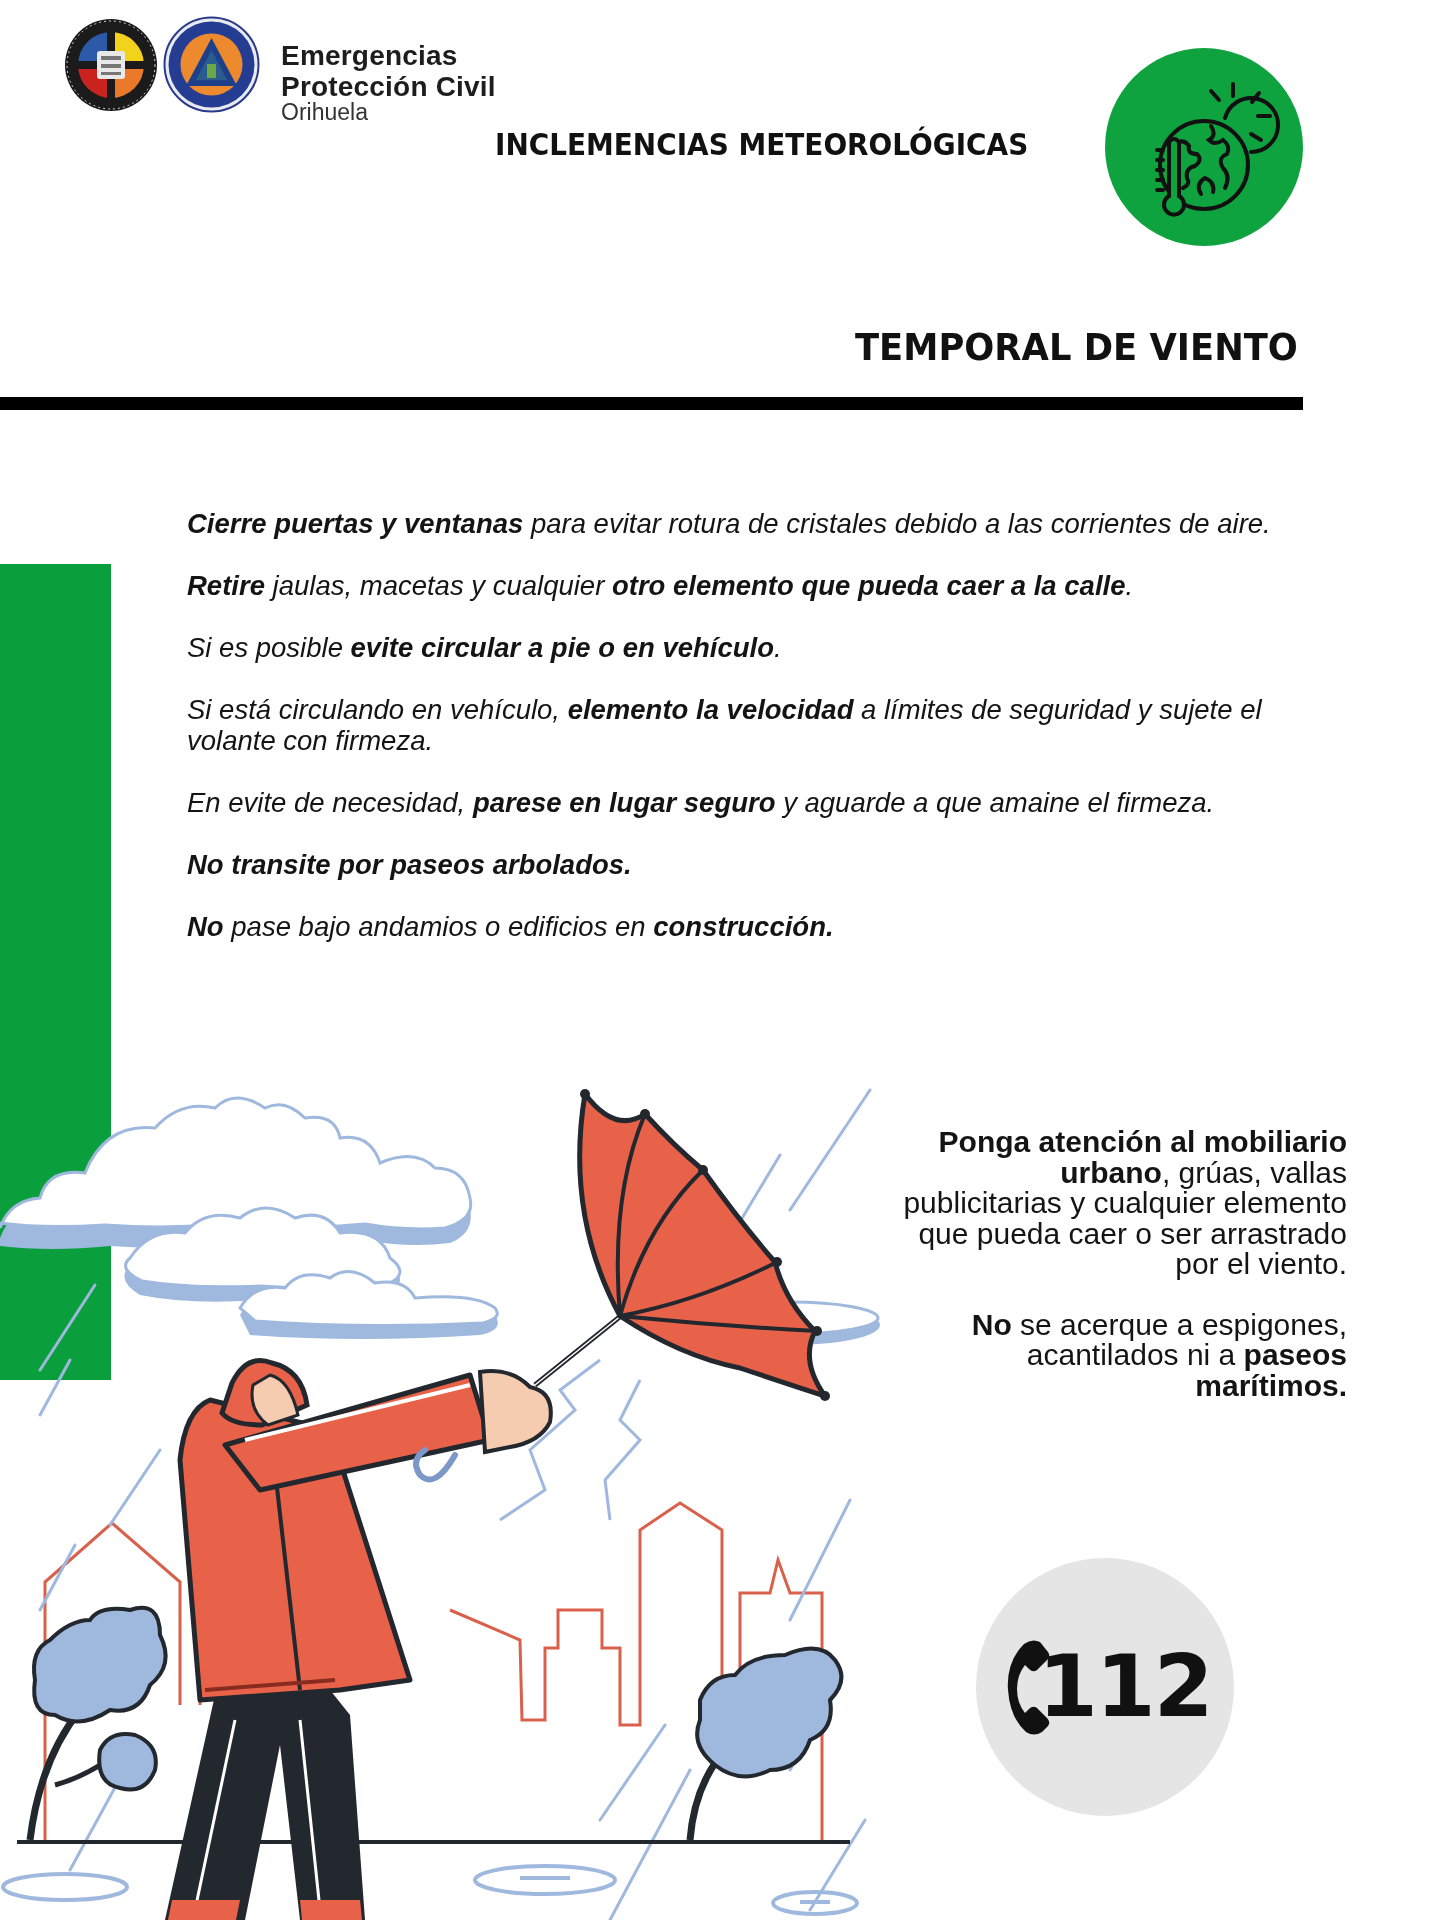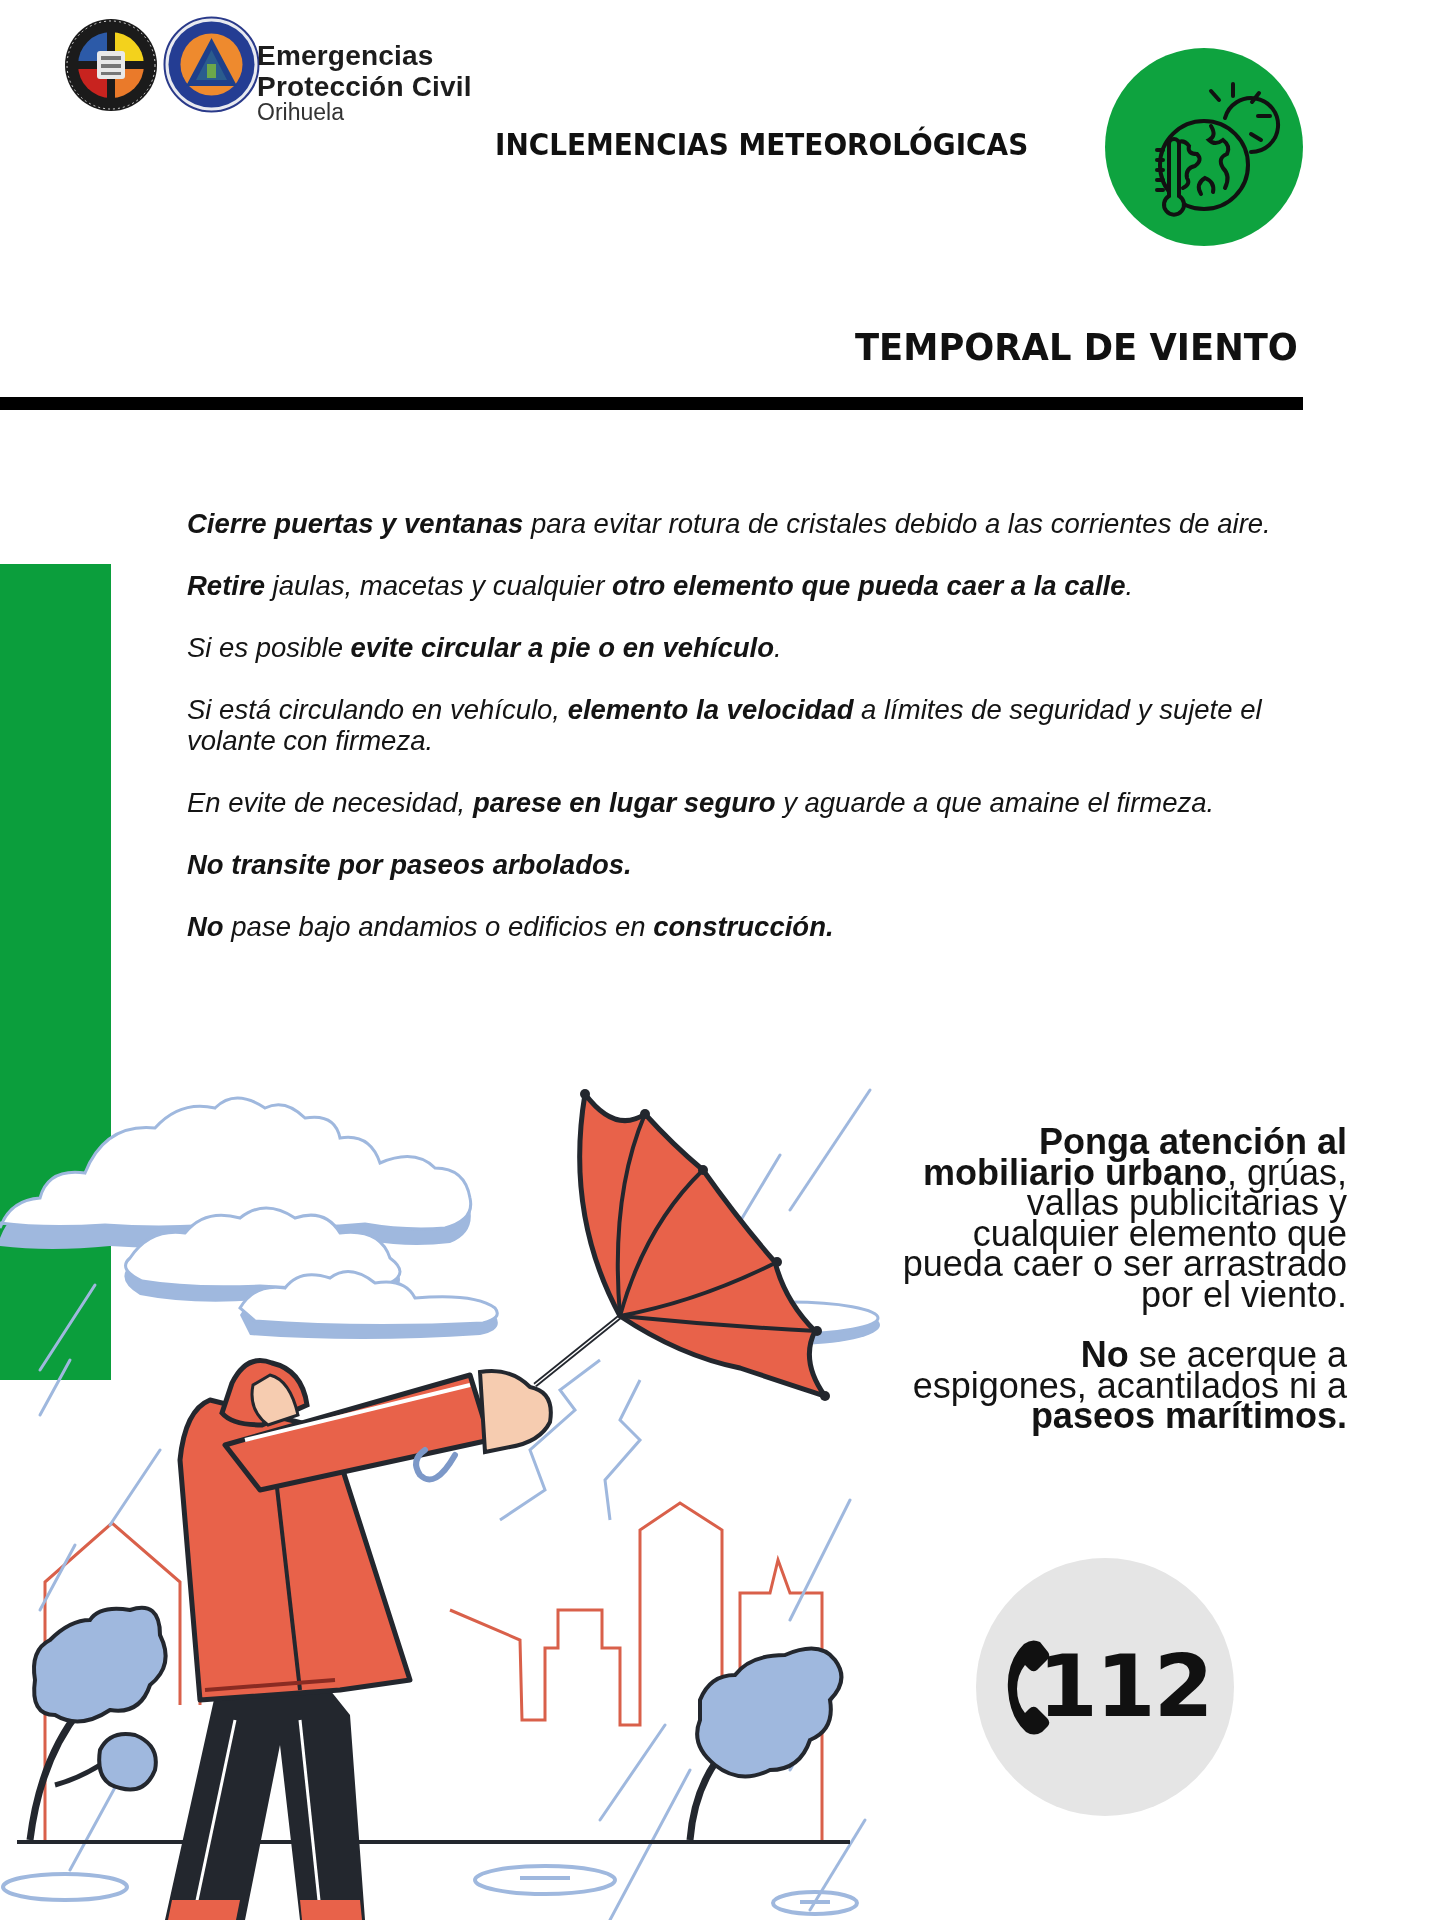--- a/index.html
+++ b/index.html
@@ -1,37 +1,37 @@
 <!DOCTYPE html>
 <html><head>
 <meta charset="utf-8">
 <style>
   html, body { margin: 0; padding: 0; background: #ffffff; }
   body { width: 1440px; height: 1920px; position: relative; overflow: hidden; font-family: "Liberation Sans", sans-serif; color: #111; }
 
   
   .logo-circle { position: absolute; border-radius: 50%; }
-  .brand-text { position: absolute; left: 257px; top: 40px; font-family: "Liberation Sans", sans-serif; color: #1d1d1d; }
+  .brand-text { position: absolute; left: 281px; top: 40px; font-family: "Liberation Sans", sans-serif; color: #1d1d1d; }
   .brand-line1, .brand-line2 { font-weight: bold; font-size: 28px; line-height: 31px; letter-spacing: 0.2px; }
   .brand-line3 { font-size: 23px; line-height: 20px; color: #333; }
 
   .doc-title { position: absolute; left: 495px; top: 127px; font-family: "DejaVu Sans", sans-serif; font-weight: bold; font-size: 30px; letter-spacing: 0px; color: #111; white-space: nowrap; transform: scaleX(0.93); transform-origin: left center; }
   .weather-badge { position: absolute; left: 1105px; top: 48px; width: 198px; height: 198px; border-radius: 50%; background: #0ea33f; }
 
   .section-title { position: absolute; left: 855px; top: 325px; font-family: "DejaVu Sans", sans-serif; font-weight: bold; font-size: 38px; color: #111; white-space: nowrap; transform: scaleX(0.93); transform-origin: left center; }
   .divider { position: absolute; left: 0; top: 397px; width: 1303px; height: 13px; background: #000; }
 
   .green-side { position: absolute; left: 0; top: 564px; width: 111px; height: 816px; background: #0b9e3c; }
 
   .tips { position: absolute; left: 187px; top: 508px; width: 1160px; font-style: italic; }
   .tip { font-size: 27.5px; line-height: 31px; margin: 0 0 31px 0; color: #141414; }
   .tip b { font-weight: bold; }
 
   .side-tips { position: absolute; left: 900px; top: 1127px; width: 447px; text-align: right; }
-  .side-tip { font-size: 36px; line-height: 30.5px; margin: 0 0 30px 0; color: #141414; }
+  .side-tip { font-size: 30px; line-height: 30.5px; margin: 0 0 30px 0; color: #141414; }
 
   .phone-badge { position: absolute; left: 976px; top: 1558px; width: 258px; height: 258px; border-radius: 50%; background: #e5e5e5; }
   .phone-number { position: absolute; left: 62px; top: 78px; font-family: "DejaVu Sans", sans-serif; font-weight: bold; font-size: 86px; line-height: 100px; color: #111; letter-spacing: -2px; }
   .phone-icon { position: absolute; left: 26px; top: 78px; }
 
   .illustration { position: absolute; left: 0; top: 1060px; width: 900px; height: 860px; }
 </style>
 </head>
 <body>
 

